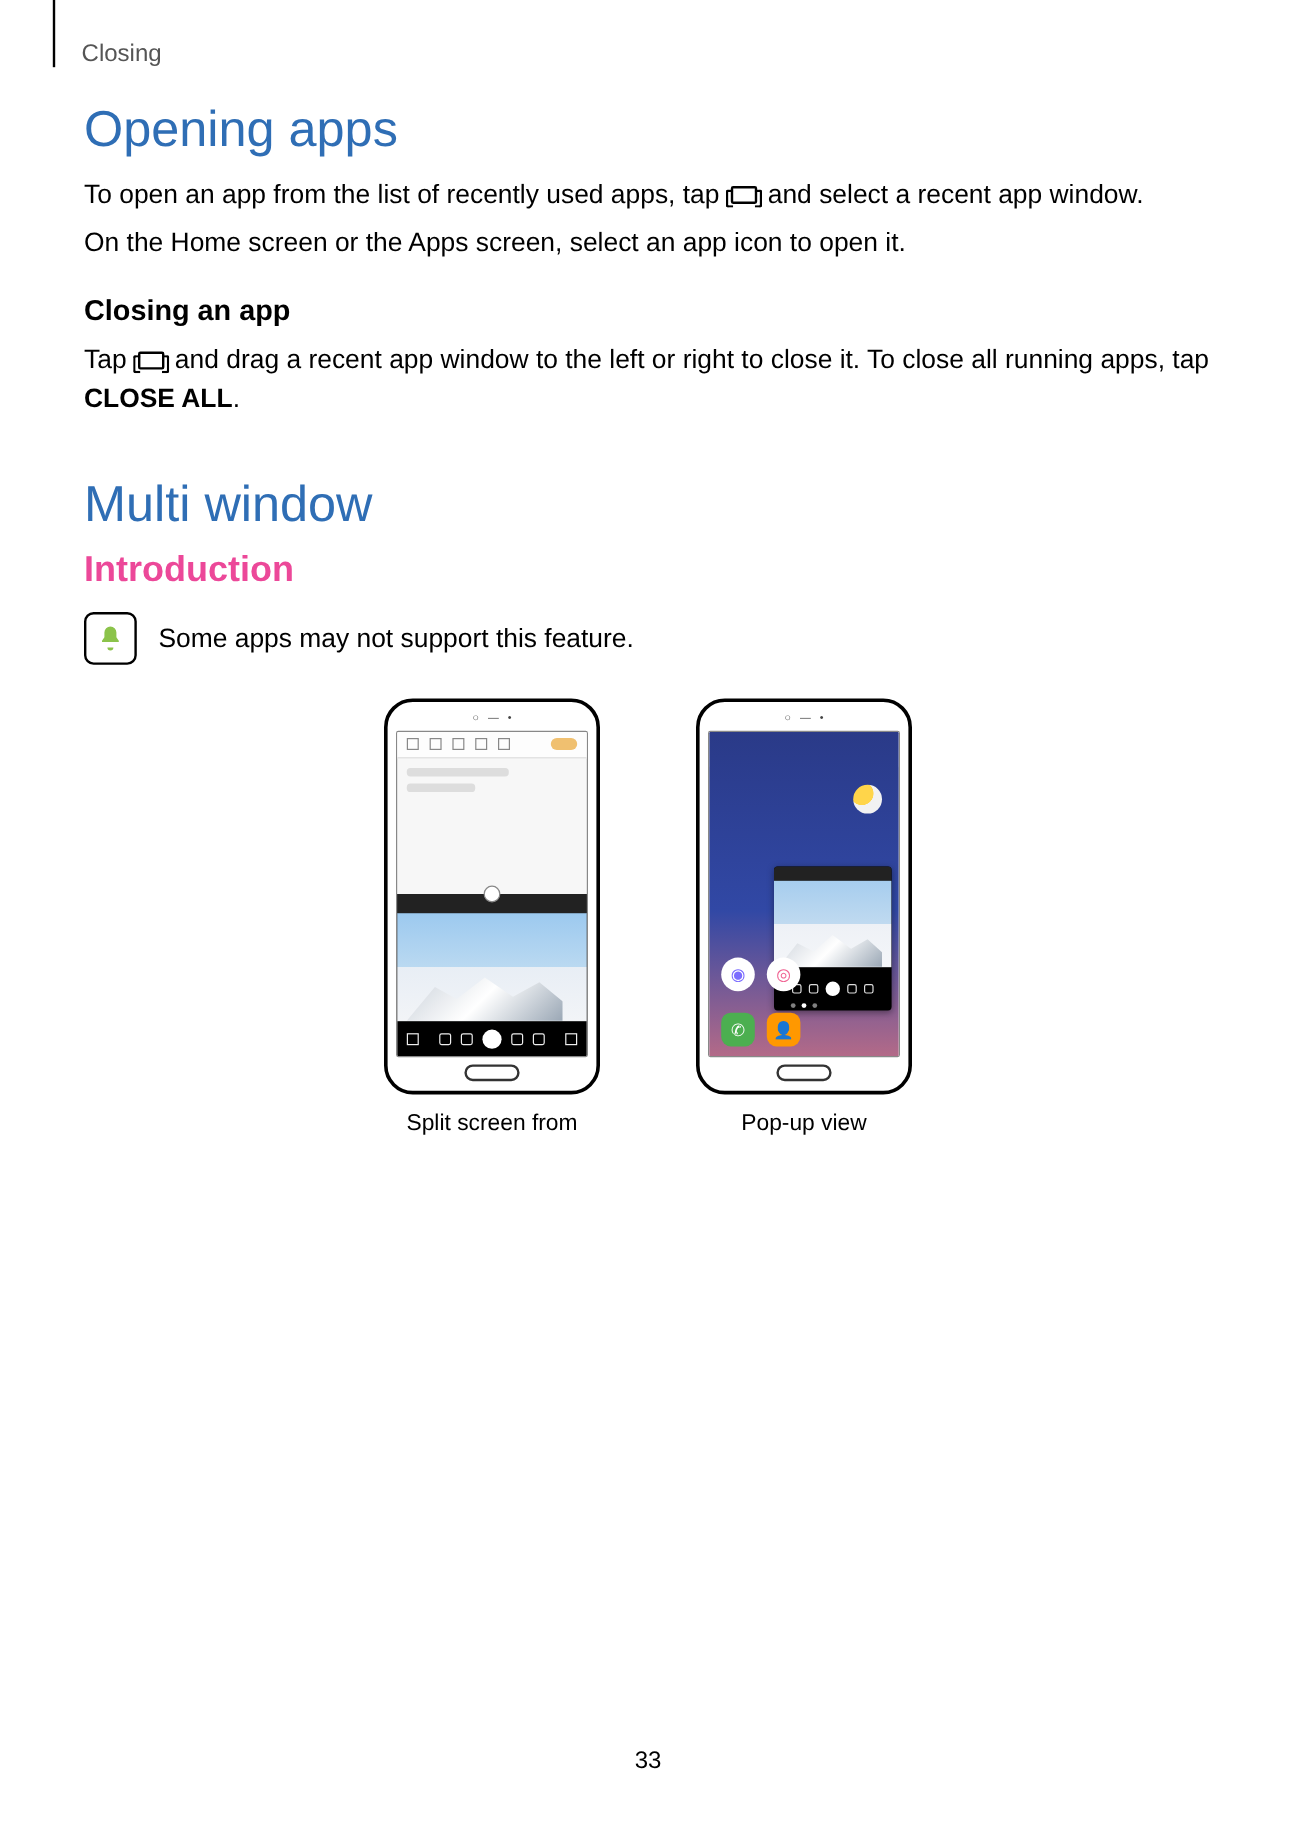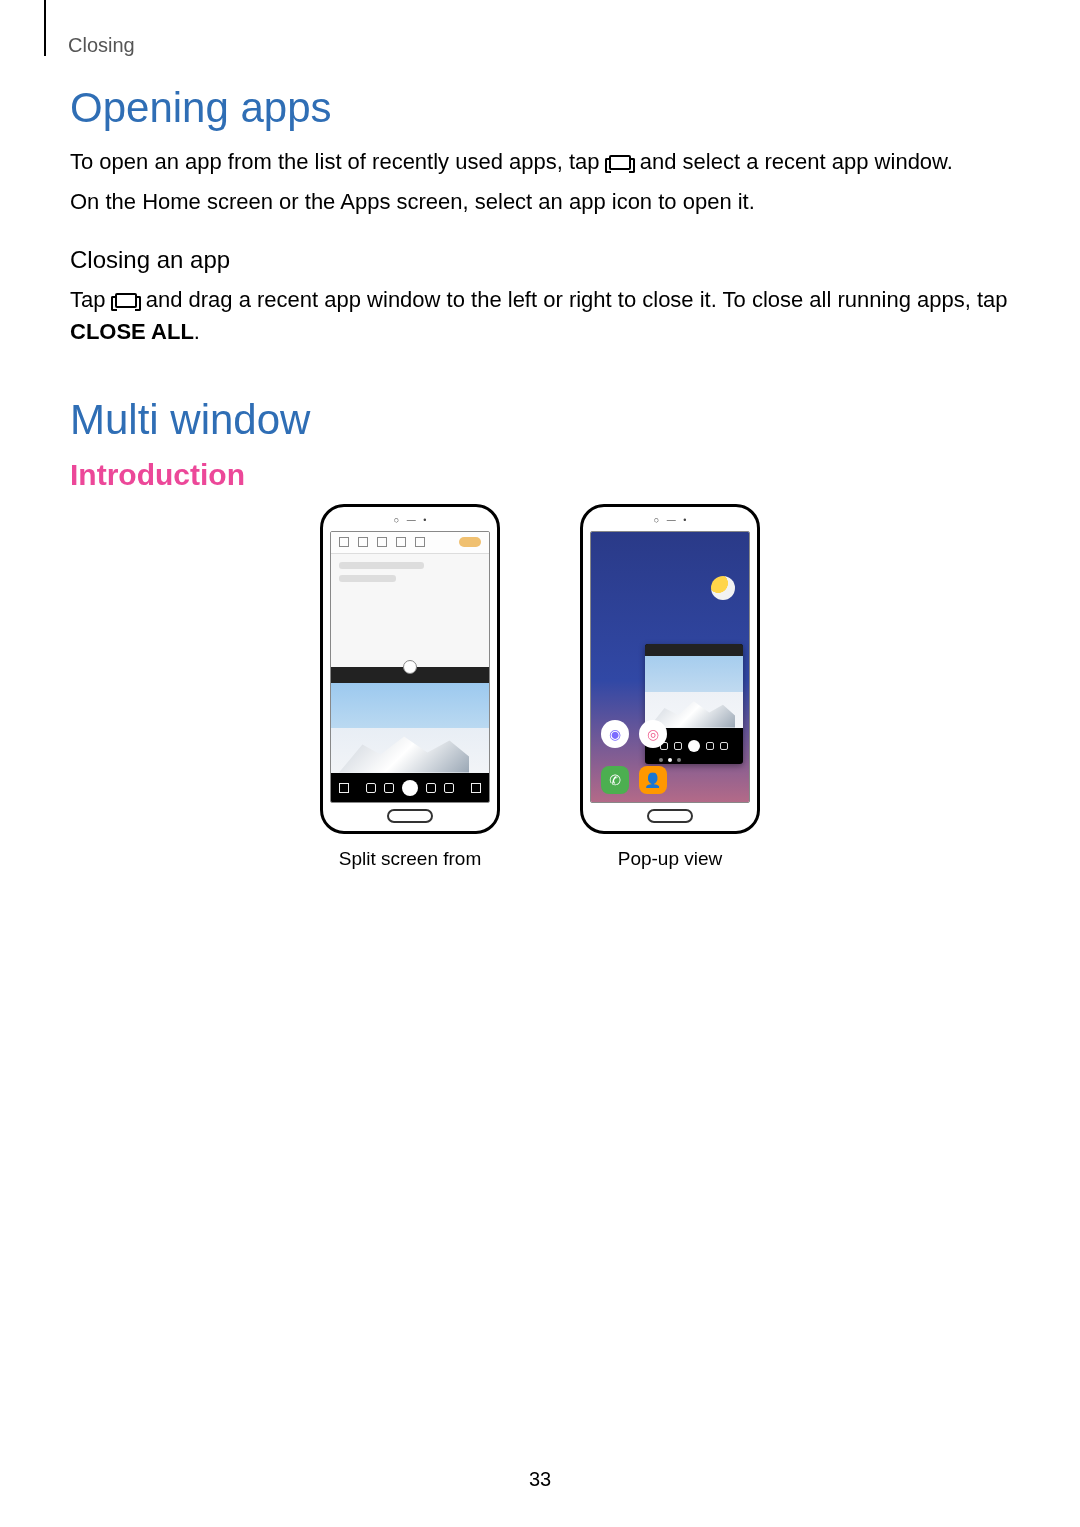--- a/index.html
+++ b/index.html
@@ -38,21 +38,21 @@
     margin-bottom: 14px;
   }
   h2.orange {
     color: #ec4899;
     font-weight: 600;
     font-size: 30px;
     margin-top: 4px;
     margin-bottom: 12px;
   }
   h3.black {
-    font-weight: 400;
+    font-weight: 700;
     font-size: 24px;
     margin-top: 28px;
     margin-bottom: 10px;
   }
   p.body {
     font-size: 22px;
     line-height: 1.45;
     margin-bottom: 8px;
   }
   .bold { font-weight: 700; }
@@ -133,21 +133,21 @@
     position: absolute;
     bottom: 8px; left: 50%;
     transform: translateX(-50%);
     width: 46px; height: 14px;
     border: 2px solid #333;
     border-radius: 10px;
   }
   .caption { font-size: 19px; margin-top: 14px; color: #000; }
   .page-num {
     position: absolute;
-    bottom: 36px; left: 0; right: 0;
+    bottom: 48px; left: 0; right: 0;
     text-align: center;
     font-size: 20px;
   }
 
   
   .ss-toolbar {
     height: 22px; background: #fdfdfd; border-bottom: 1px solid #ddd;
     display: flex; align-items: center; gap: 9px; padding: 0 8px;
   }
   .ss-toolbar span { width: 10px; height: 10px; border: 1px solid #888; }
@@ -283,20 +283,28 @@
   <p class="body">
     <span>Tap </span>
     <span class="recent-icon"></span>
     <span> and drag a recent app window to the left or right to close it. To close all running apps, tap </span>
     <span class="bold">CLOSE ALL</span><span>.</span>
   </p>
 
   <h1 class="blue" style="margin-top:48px;">Multi window</h1>
   <h2 class="orange">Introduction</h2>
 
+  <div class="note-row">
+    <div class="note-icon">
+      <svg viewBox="0 0 24 24">
+          <path fill="#8bc34a" d="M12 2a5 5 0 0 0-5 5v4l-2 3v1h14v-1l-2-3V7a5 5 0 0 0-5-5zm0 20a2.5 2.5 0 0 0 2.5-2.5h-5A2.5 2.5 0 0 0 12 22z"></path>
+        </svg>
+    </div>
+    <div class="note-text">Some apps may not support this feature.</div>
+  </div>
 
   <div class="phones">
 
     <div class="phone-col">
       <div class="phone">
         <div class="top-sensors">○ &nbsp; — &nbsp; •</div>
         <div class="screen">
           <div class="ss-toolbar">
             <span></span>
               <span></span>

